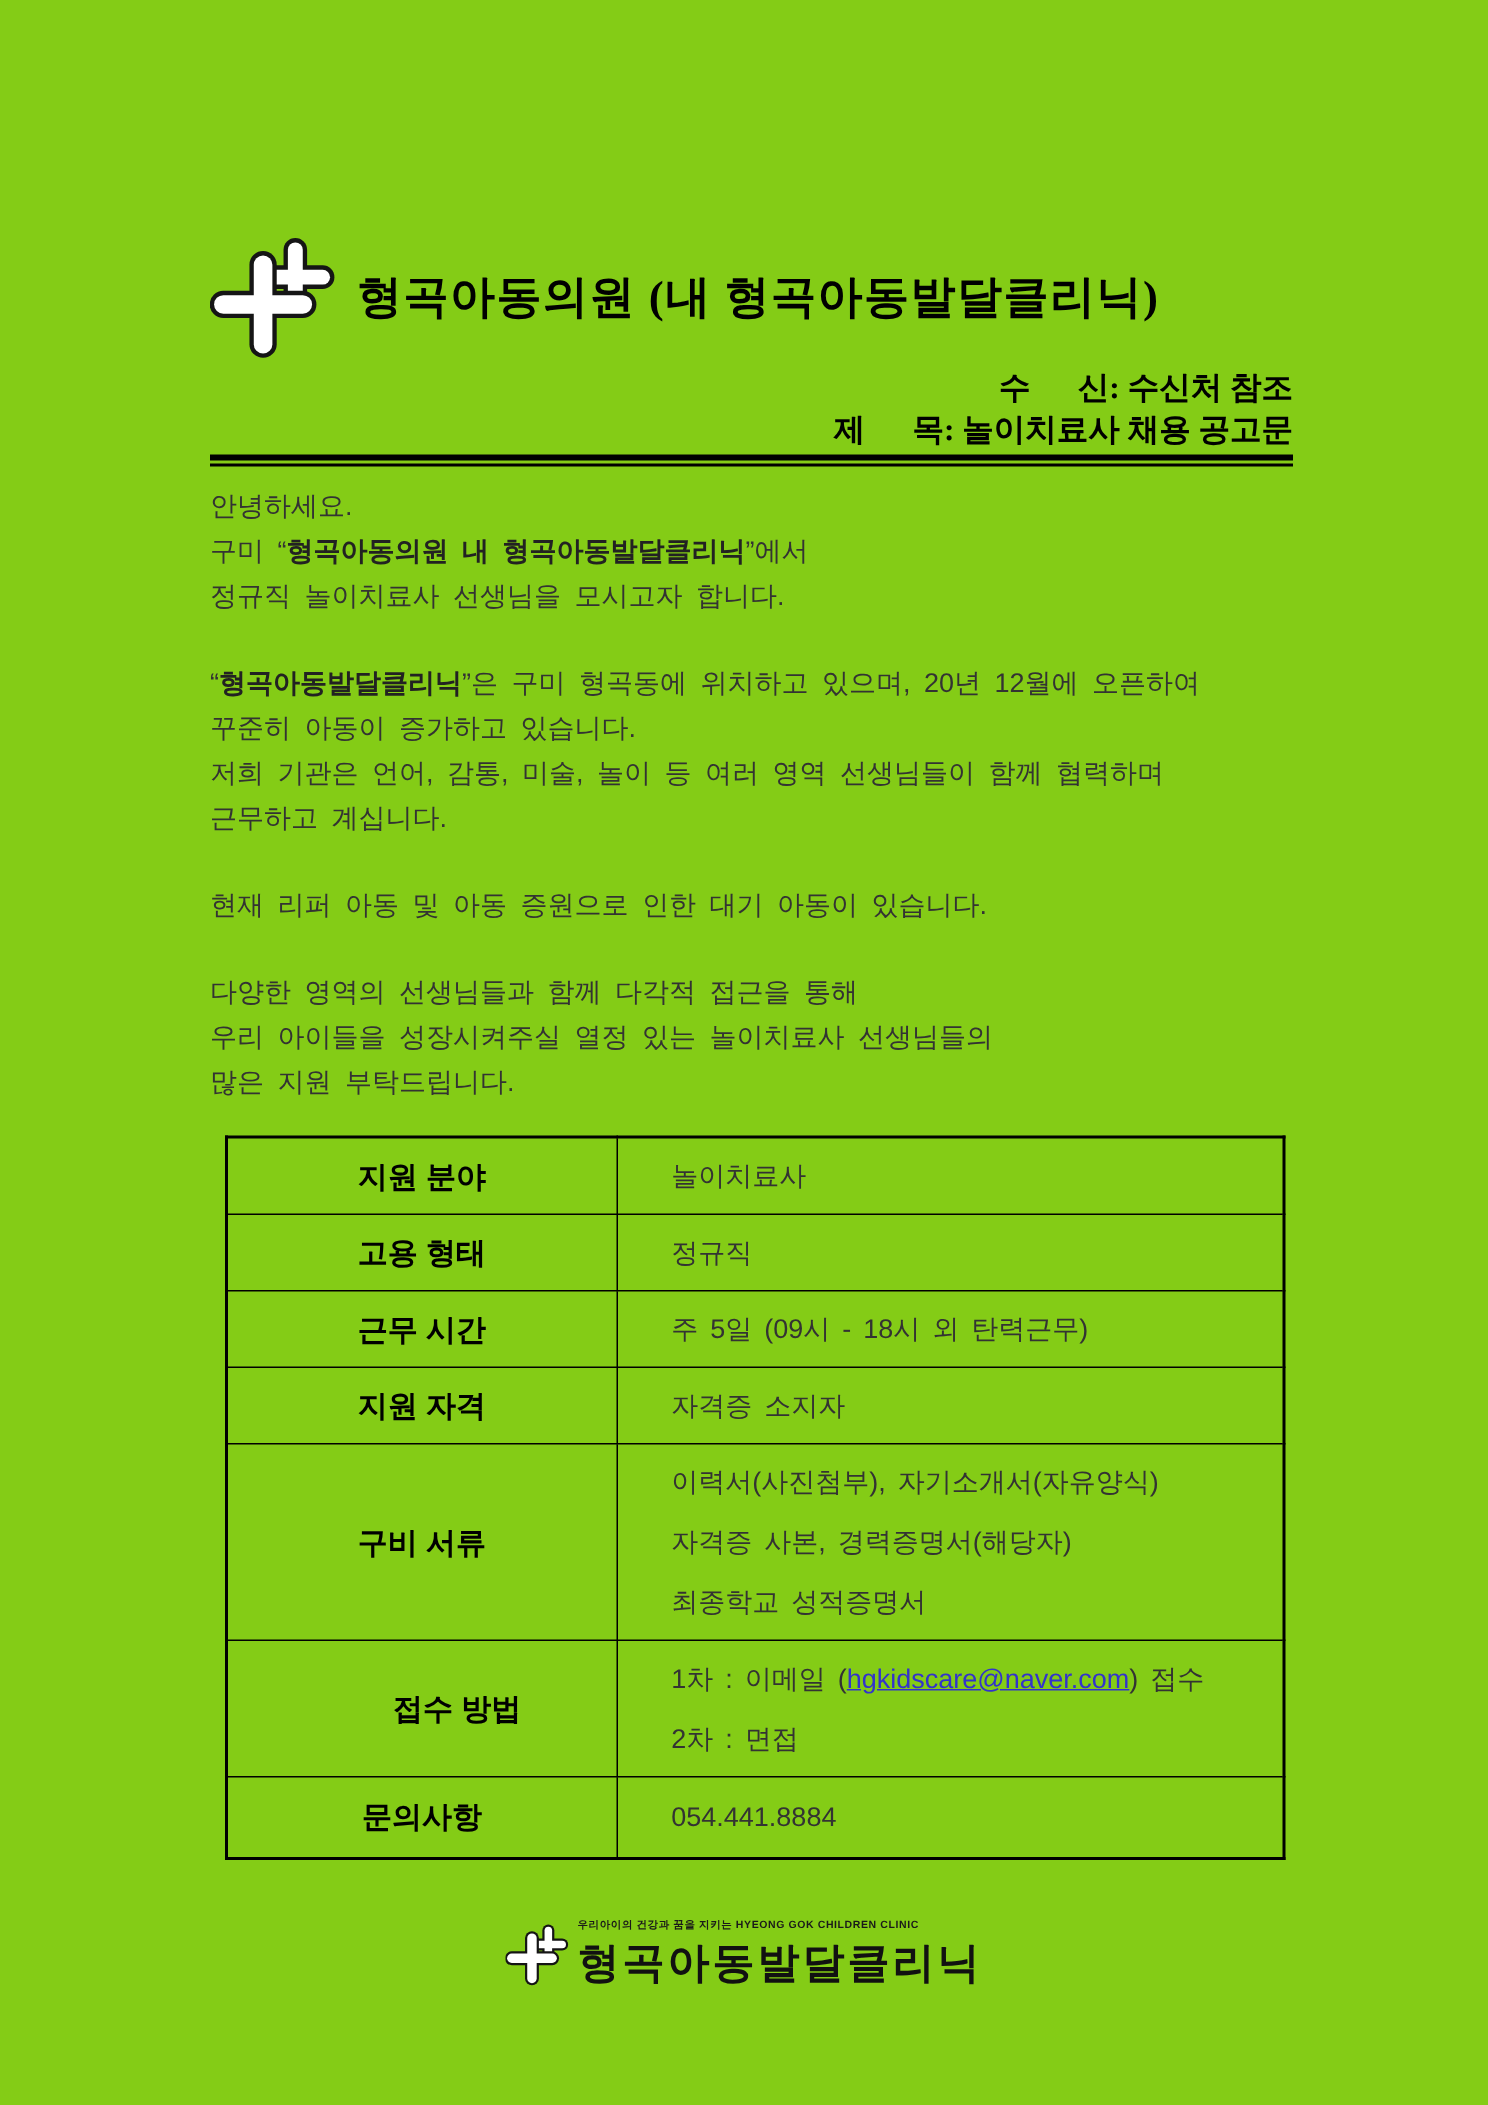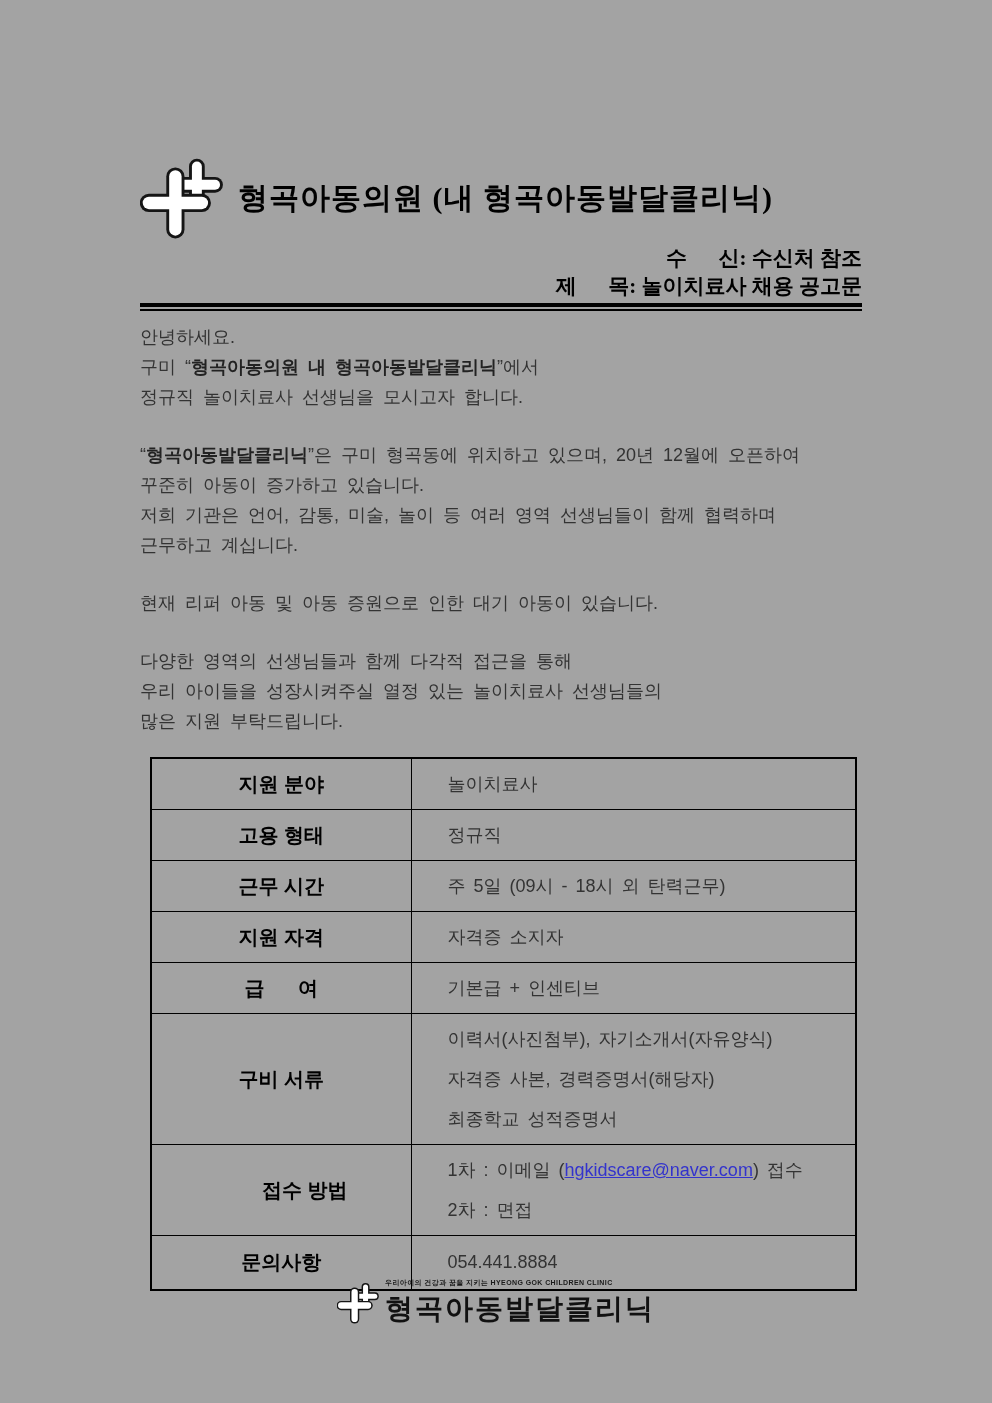--- a/index.html
+++ b/index.html
@@ -1,19 +1,19 @@
 <!DOCTYPE html>
 <html><head>
 <meta charset="utf-8">
 <style>
   * { margin:0; padding:0; box-sizing:border-box; }
   html,body { background:#e8e8e8; }
   .page {
     position:relative; width:992px; height:1403px; margin:0 auto;
-    background:#a3a3a3; overflow:hidden; color:#333;
+    background:#84cc16; overflow:hidden; color:#333;
     font-family:"Liberation Sans","DejaVu Sans",sans-serif;
   }
 
   
   .letterhead { position:absolute; left:140px; top:155px; width:722px; }
   .lh-top { display:flex; align-items:center; height:86px; }
   .logo-icon svg { width:84px; height:86px; display:block; }
   .clinic-title {
     font-family:"Liberation Serif","DejaVu Serif",serif;
     font-weight:700; font-size:30px; color:#000;
@@ -140,24 +140,20 @@
     </tr>
     <tr>
       <td class="label-cell h50">근무 시간</td>
       <td class="value-cell">주 5일 (09시 - 18시 외 탄력근무)</td>
     </tr>
     <tr>
       <td class="label-cell h50">지원 자격</td>
       <td class="value-cell">자격증 소지자</td>
     </tr>
     <tr>
-      <td class="label-cell h50">급      여</td>
-      <td class="value-cell">기본급 + 인센티브</td>
-    </tr>
-    <tr>
       <td class="label-cell h120">구비 서류</td>
       <td class="value-cell">
         <div>이력서(사진첨부), 자기소개서(자유양식)</div>
         <div>자격증 사본, 경력증명서(해당자)</div>
         <div>최종학교 성적증명서</div>
       </td>
     </tr>
     <tr>
       <td class="label-cell h85">접수 방법</td>
       <td class="value-cell">

